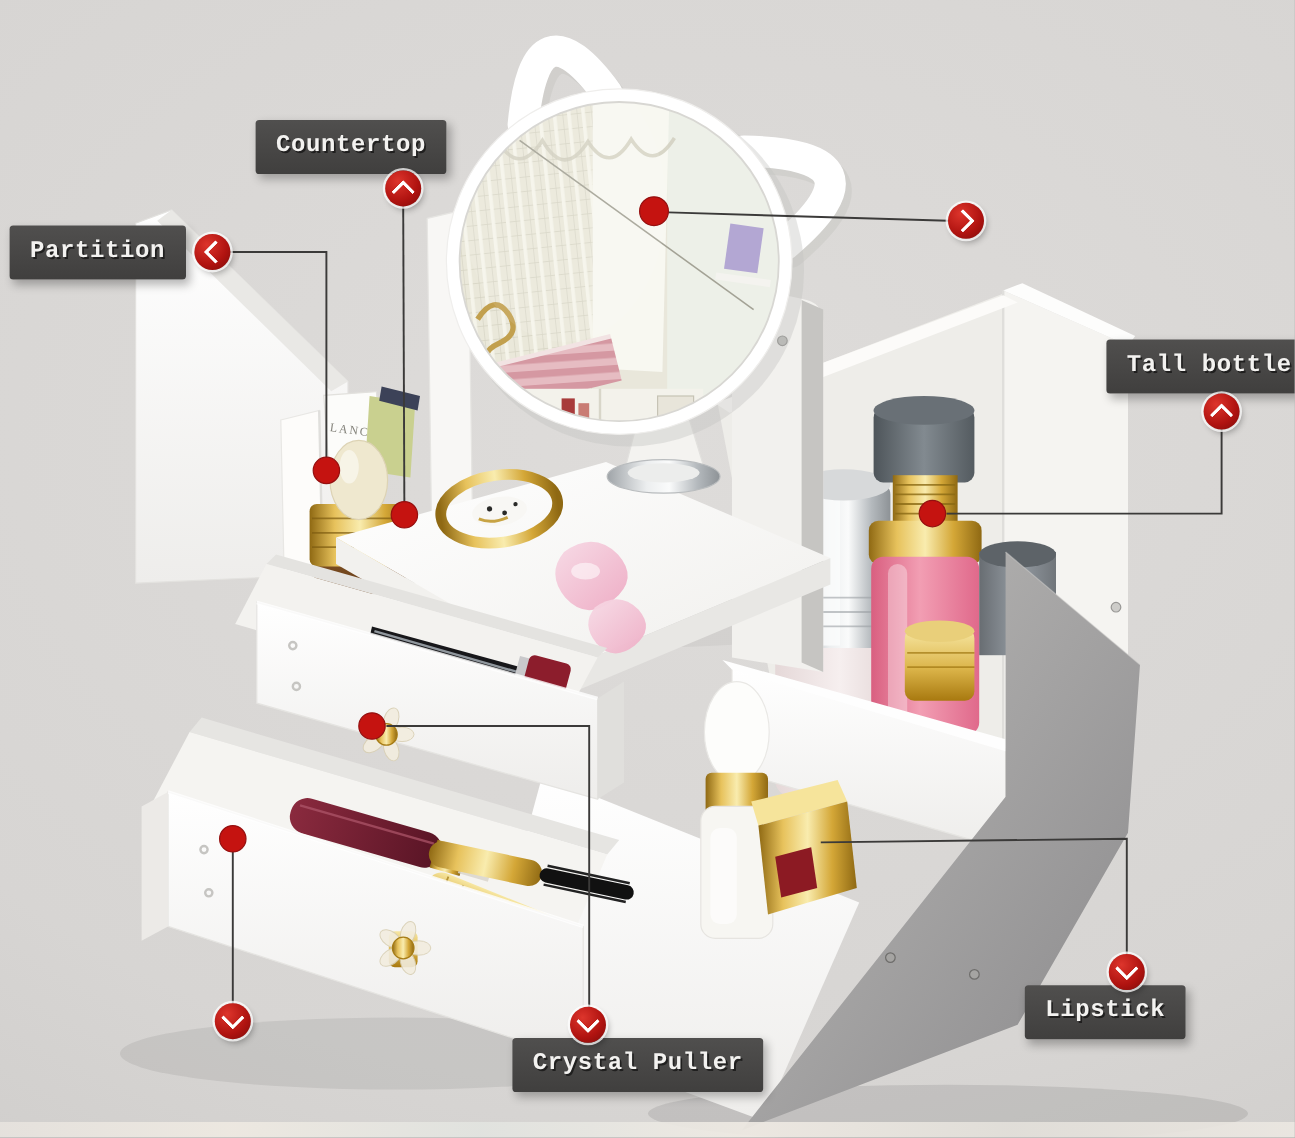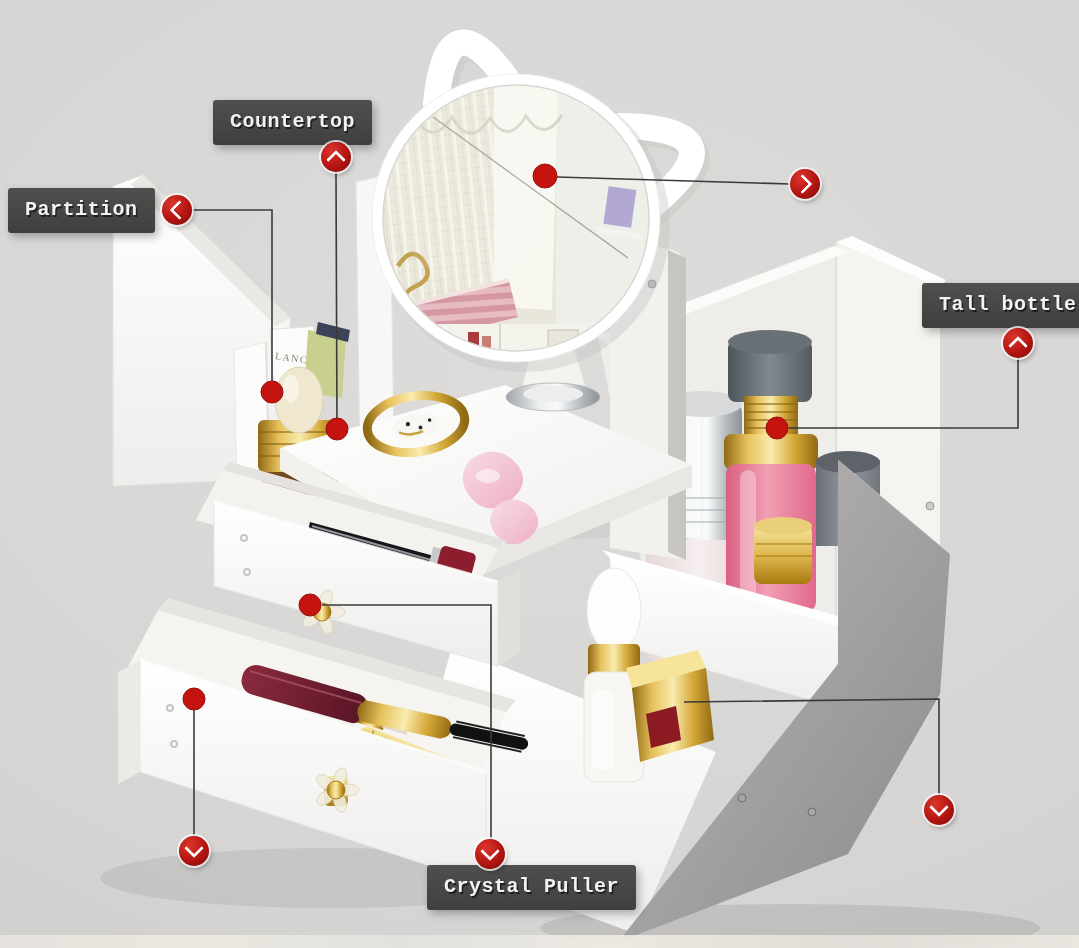--- a/index.html
+++ b/index.html
@@ -363,15 +363,16 @@
   <div class="marker right" style="left:790px;top:169px;"></div>
   <div class="marker up" style="left:1003px;top:328px;"></div>
   <div class="marker down" style="left:179px;top:836px;"></div>
   <div class="marker down" style="left:475px;top:839px;"></div>
   <div class="marker down" style="left:924px;top:795px;"></div>
 
   <div class="callout-label" style="left:213px;top:100px;">Countertop</div>
   <div class="callout-label" style="left:8px;top:188px;">Partition</div>
   <div class="callout-label" style="left:922px;top:283px;">Tall bottle</div>
   <div class="callout-label" style="left:427px;top:865px;padding-left:17px;">Crystal Puller</div>
+  <div class="callout-label" style="left:854px;top:821px;">Lipstick</div>
 
   <div class="bottom-strip"></div>
 </div>
 
 </body></html>

